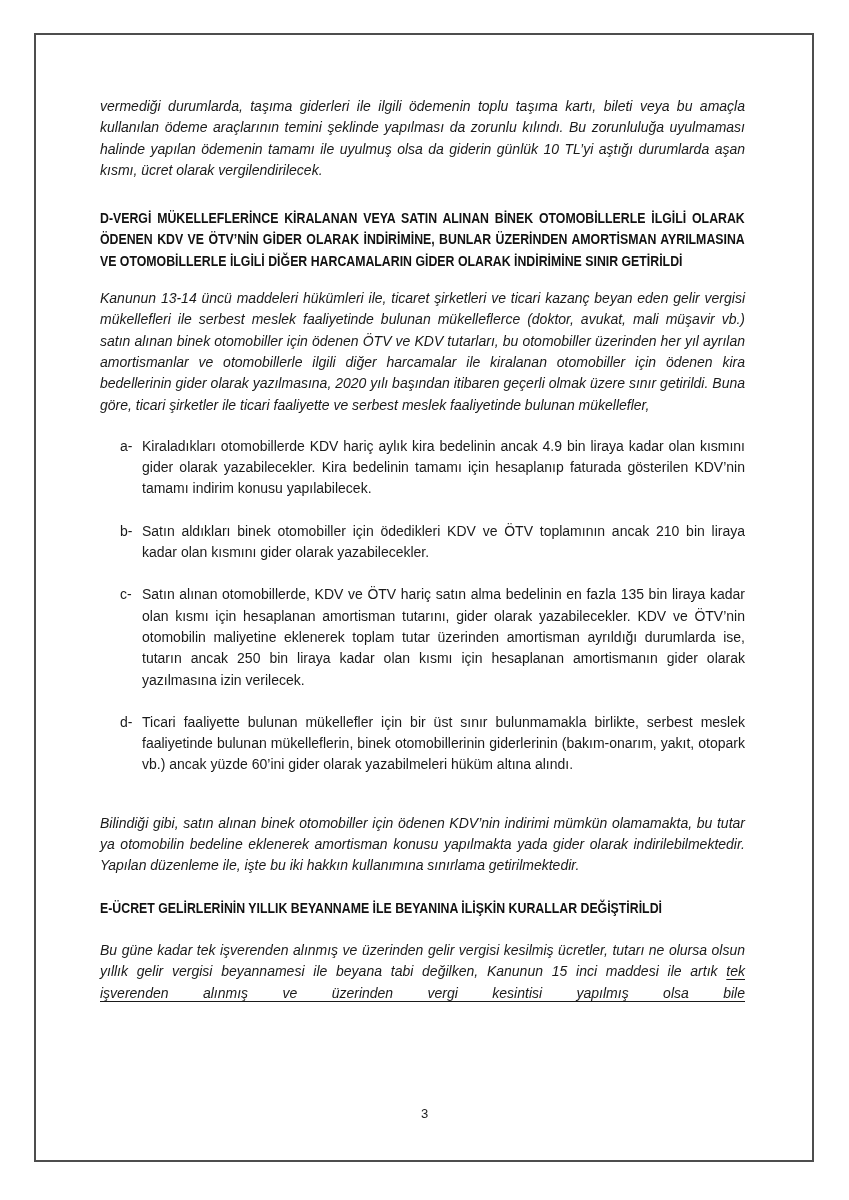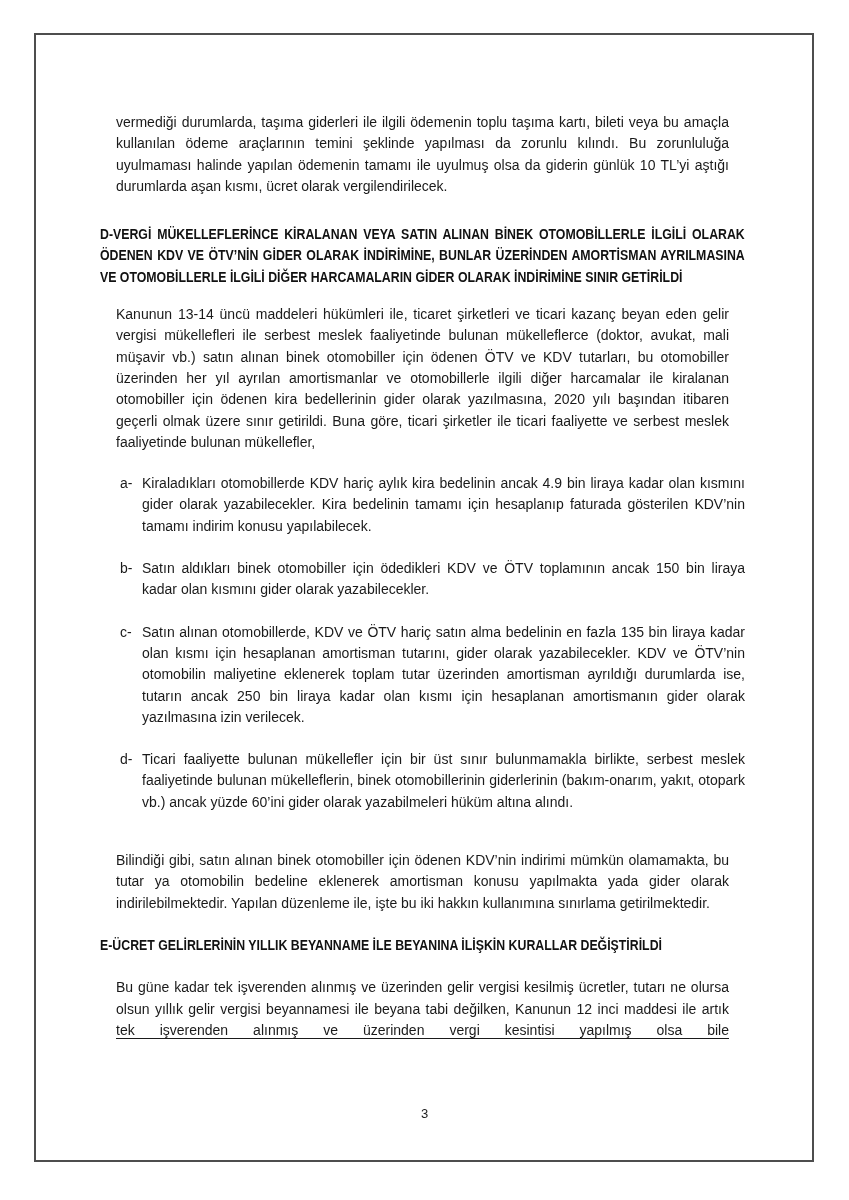--- a/index.html
+++ b/index.html
@@ -27,22 +27,23 @@
   }
   .content {
     position: absolute;
     left: 100px;
     top: 96px;
     width: 645px;
     font-size: 14px;
     line-height: 21.3px;
   }
   .para {
-    margin: 16px;
+    margin: 0;
     text-align: justify;
+    font-style: italic;
   }
   .heading {
     margin: 0;
     font-weight: bold;
     font-size: 14.5px;
     line-height: 21.3px;
     text-align: justify;
     width: 117.6%;
     transform: scaleX(0.85);
     transform-origin: 0 0;
@@ -89,36 +90,36 @@
 
   <div class="item-list">
 
     <div class="list-item">
       <span class="list-marker">a-</span>
       <p class="item-text">Kiraladıkları otomobillerde KDV hariç aylık kira bedelinin ancak 4.9 bin liraya kadar olan kısmını gider olarak yazabilecekler. Kira bedelinin tamamı için hesaplanıp faturada gösterilen KDV’nin tamamı indirim konusu yapılabilecek.</p>
     </div>
 
     <div class="list-item">
       <span class="list-marker">b-</span>
-      <p class="item-text">Satın aldıkları binek otomobiller için ödedikleri KDV ve ÖTV toplamının ancak 150 bin liraya kadar olan kısmını gider olarak yazabilecekler.</p>
+      <p class="item-text">Satın aldıkları binek otomobiller için ödedikleri KDV ve ÖTV toplamının ancak 210 bin liraya kadar olan kısmını gider olarak yazabilecekler.</p>
     </div>
 
     <div class="list-item">
       <span class="list-marker">c-</span>
       <p class="item-text">Satın alınan otomobillerde, KDV ve ÖTV hariç satın alma bedelinin en fazla 135 bin liraya kadar olan kısmı için hesaplanan amortisman tutarını, gider olarak yazabilecekler. KDV ve ÖTV’nin otomobilin maliyetine eklenerek toplam tutar üzerinden amortisman ayrıldığı durumlarda ise, tutarın ancak 250 bin liraya kadar olan kısmı için hesaplanan amortismanın gider olarak yazılmasına izin verilecek.</p>
     </div>
 
     <div class="list-item">
       <span class="list-marker">d-</span>
       <p class="item-text">Ticari faaliyette bulunan mükellefler için bir üst sınır bulunmamakla birlikte, serbest meslek faaliyetinde bulunan mükelleflerin, binek otomobillerinin giderlerinin (bakım-onarım, yakıt, otopark vb.) ancak yüzde 60’ini gider olarak yazabilmeleri hüküm altına alındı.</p>
     </div>
 
   </div>
 
   <p class="para" id="para-closing">Bilindiği gibi, satın alınan binek otomobiller için ödenen KDV’nin indirimi mümkün olamamakta, bu tutar ya otomobilin bedeline eklenerek amortisman konusu yapılmakta yada gider olarak indirilebilmektedir. Yapılan düzenleme ile, işte bu iki hakkın kullanımına sınırlama getirilmektedir.</p>
 
   <div class="heading" id="heading-e">E-ÜCRET GELİRLERİNİN YILLIK BEYANNAME İLE BEYANINA İLİŞKİN KURALLAR DEĞİŞTİRİLDİ</div>
 
-  <p class="para" id="para-e"><span>Bu güne kadar tek işverenden alınmış ve üzerinden gelir vergisi kesilmiş ücretler, tutarı ne olursa olsun yıllık gelir vergisi beyannamesi ile beyana tabi değilken, Kanunun 12 inci maddesi ile artık </span><span class="underlined">tek işverenden alınmış ve üzerinden vergi kesintisi yapılmış olsa bile</span></p>
+  <p class="para" id="para-e"><span>Bu güne kadar tek işverenden alınmış ve üzerinden gelir vergisi kesilmiş ücretler, tutarı ne olursa olsun yıllık gelir vergisi beyannamesi ile beyana tabi değilken, Kanunun 15 inci maddesi ile artık </span><span class="underlined">tek işverenden alınmış ve üzerinden vergi kesintisi yapılmış olsa bile</span></p>
 
 </div>
 
 <div class="page-number">3</div>
 
 </body></html>

